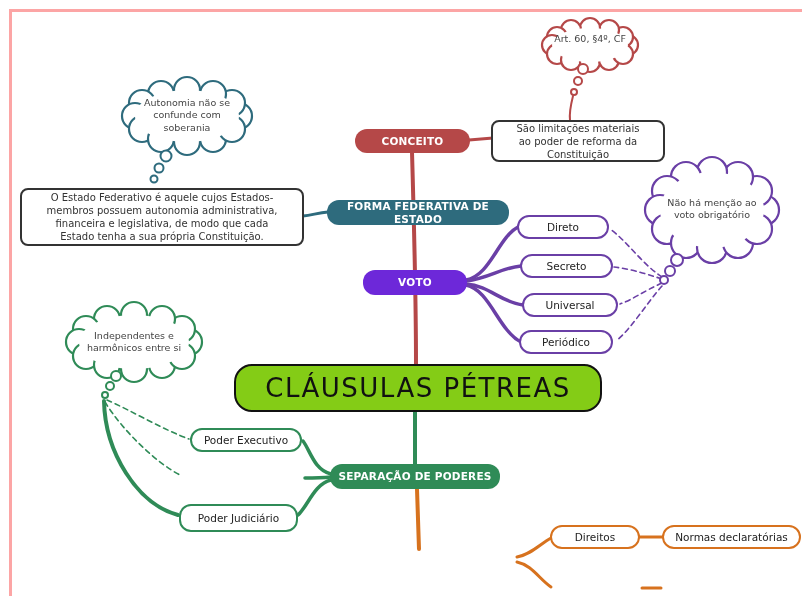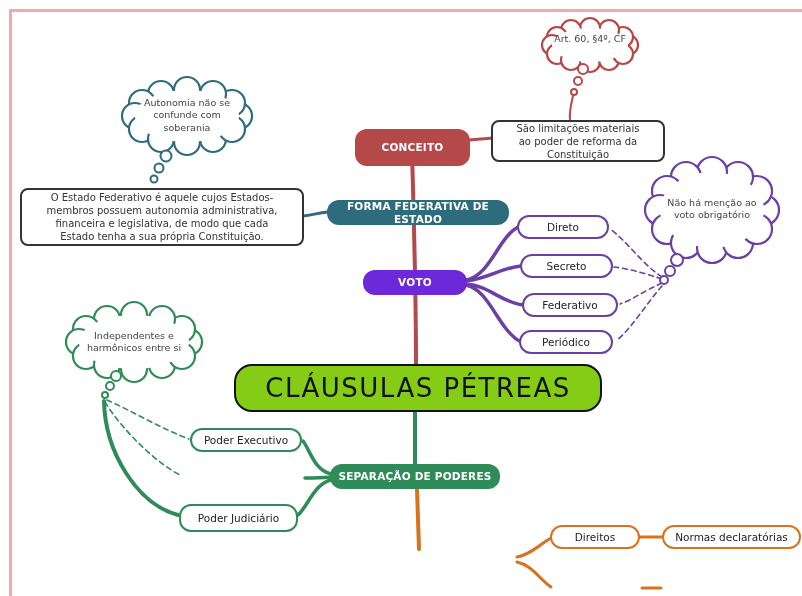--- a/index.html
+++ b/index.html
@@ -164,30 +164,30 @@
         <circle class="s-green" cx="98" cy="374" r="4"></circle>
         <circle class="s-green" cx="93" cy="383" r="3"></circle>
     </g>
   </svg>
 
   <div class="cloudtext" style="left:542px;top:21px;width:72px">Art. 60, §4º, CF</div>
   <div class="cloudtext" style="left:118px;top:85px;width:114px">Autonomia não se confunde com soberania</div>
   <div class="cloudtext" style="left:646px;top:185px;width:108px">Não há menção ao voto obrigatório</div>
   <div class="cloudtext" style="left:64px;top:318px;width:116px">Independentes e harmônicos entre si</div>
 
-  <div class="node pill pill-red" style="left:343px;top:117px;width:115px;height:37px">CONCEITO</div>
+  <div class="node pill pill-red" style="left:343px;top:117px;width:115px;height:24px">CONCEITO</div>
   <div class="node notebox b-red" style="left:479px;top:108px;width:174px;height:42px">São limitações materiais ao poder de reforma da Constituição</div>
 
   <div class="node notebox b-teal" style="left:8px;top:176px;width:284px;height:58px">O Estado Federativo é aquele cujos Estados-membros possuem autonomia administrativa, financeira e legislativa, de modo que cada Estado tenha a sua própria Constituição.</div>
   <div class="node pill pill-teal" style="left:315px;top:188px;width:182px;height:25px">FORMA FEDERATIVA DE ESTADO</div>
 
   <div class="node pill pill-purple" style="left:351px;top:258px;width:104px;height:25px">VOTO</div>
   <div class="node item b-purple" style="left:505px;top:203px;width:92px;height:24px">Direto</div>
   <div class="node item b-purple" style="left:508px;top:242px;width:93px;height:24px">Secreto</div>
-  <div class="node item b-purple" style="left:510px;top:281px;width:96px;height:24px">Federativo</div>
+  <div class="node item b-purple" style="left:510px;top:281px;width:96px;height:24px">Universal</div>
   <div class="node item b-purple" style="left:507px;top:318px;width:94px;height:24px">Periódico</div>
 
   <div class="center-title" style="left:222px;top:352px;width:368px;height:48px">CLÁUSULAS PÉTREAS</div>
 
   <div class="node item b-green" style="left:178px;top:416px;width:112px;height:24px">Poder Executivo</div>
   <div class="node item b-green" style="left:167px;top:492px;width:119px;height:28px">Poder Judiciário</div>
   <div class="node pill pill-green" style="left:318px;top:452px;width:170px;height:25px">SEPARAÇÃO DE PODERES</div>
 
   <div class="node item b-orange" style="left:538px;top:513px;width:90px;height:24px">Direitos</div>
   <div class="node item b-orange" style="left:650px;top:513px;width:139px;height:24px">Normas declaratórias</div>

